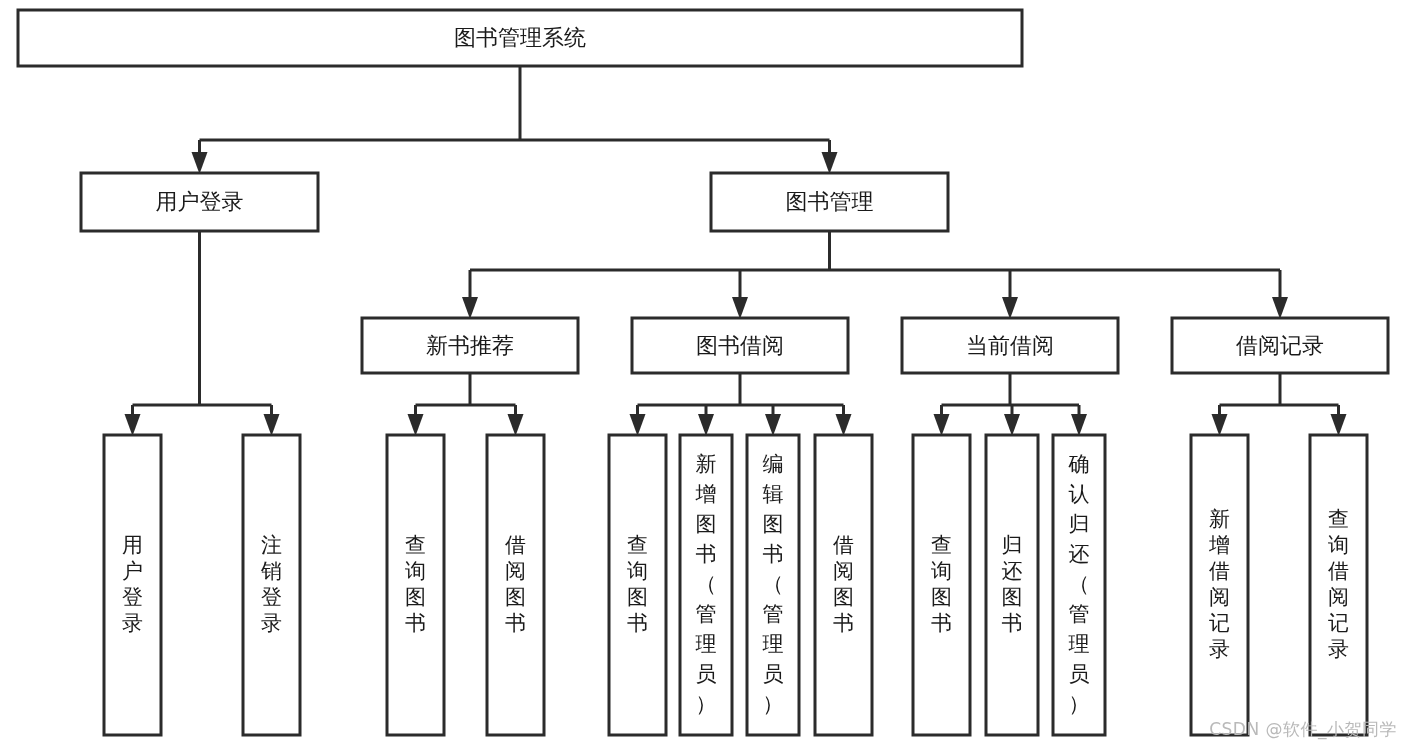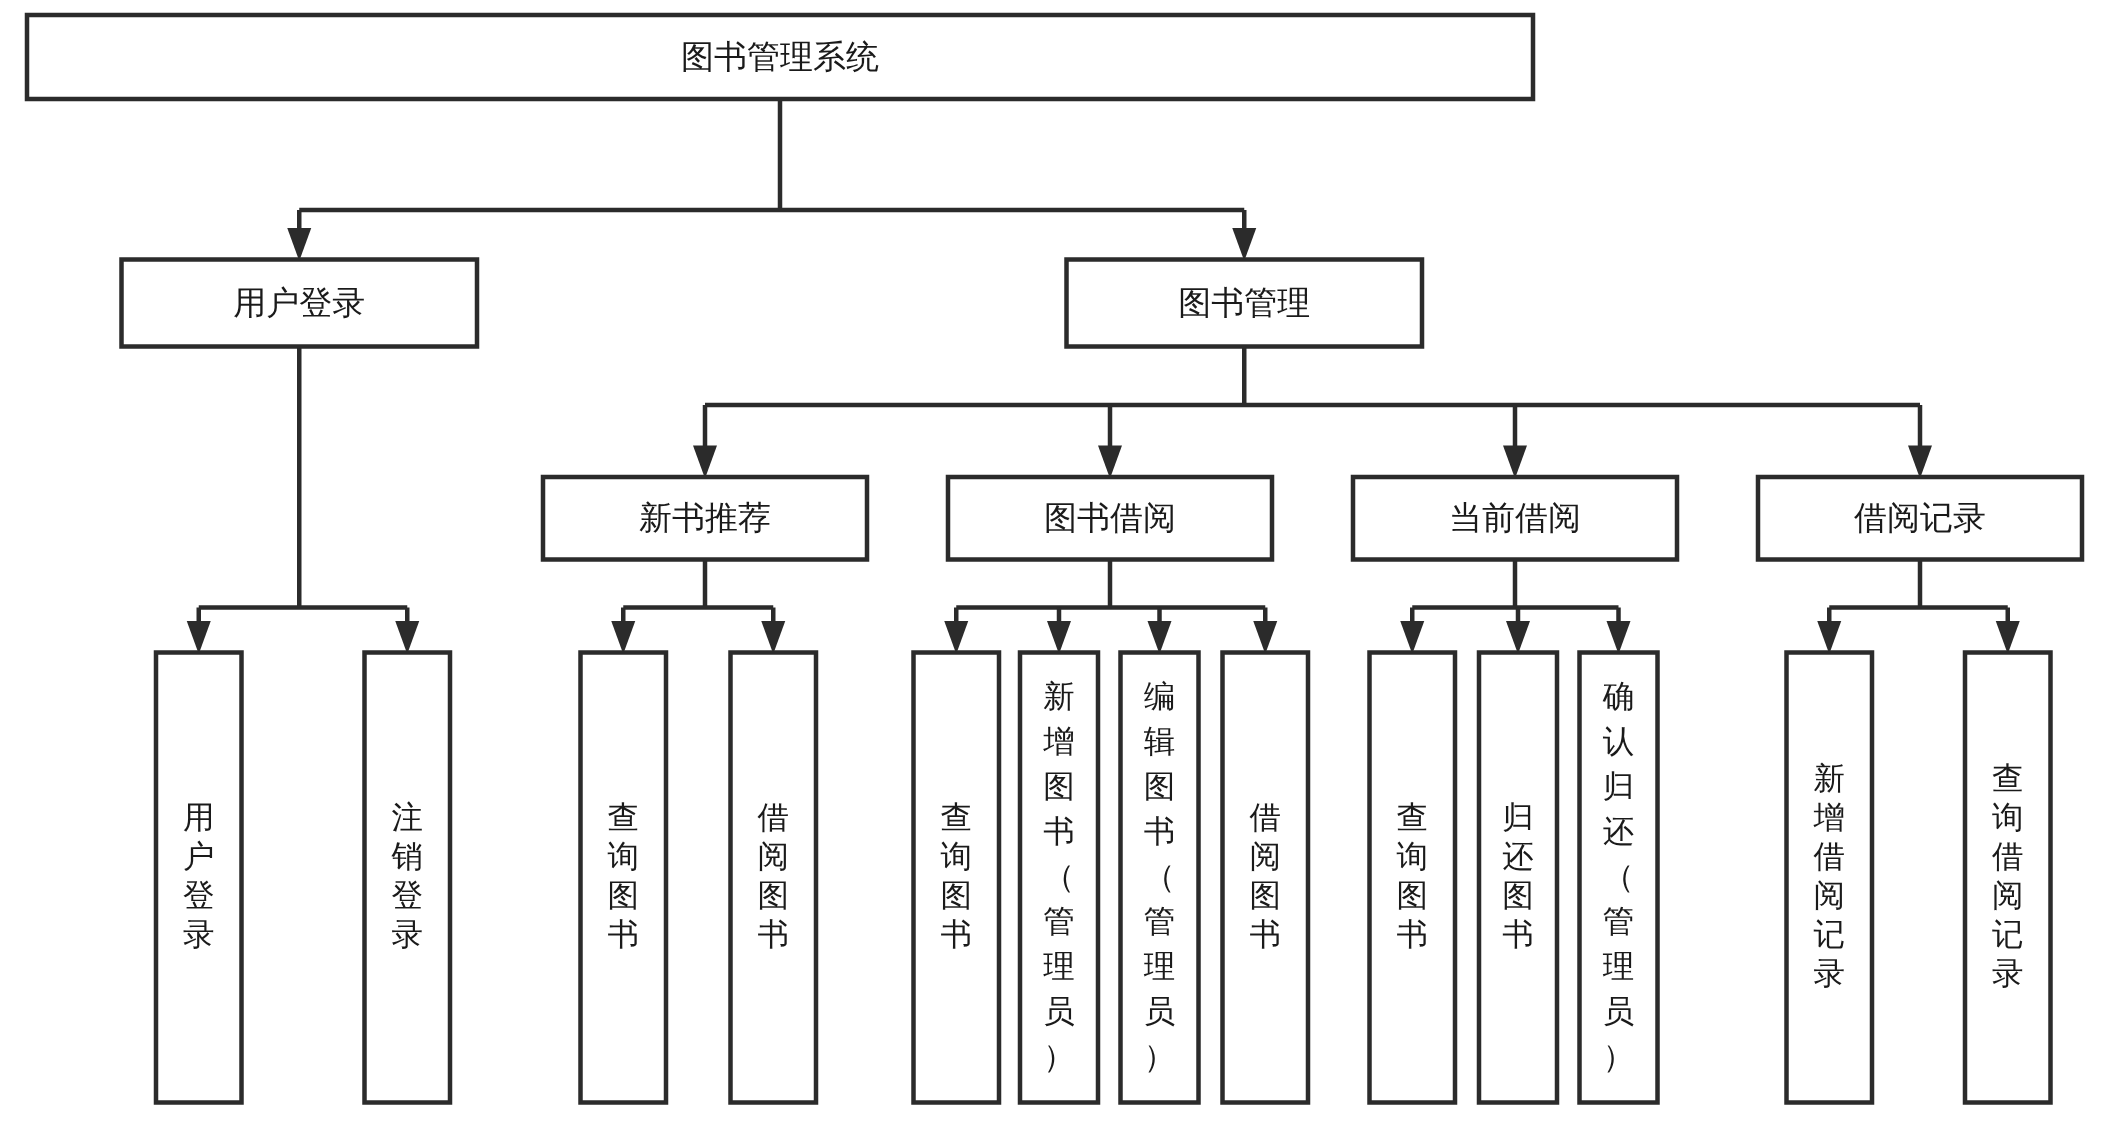--- a/index.html
+++ b/index.html
@@ -213,13 +213,14 @@
         <g>
           <rect x="1191" y="435" width="57" height="300" class="node-box"></rect>
           <text x="1219.5" class="node-label-v"><tspan x="1219.5" y="526">新</tspan><tspan x="1219.5" y="552">增</tspan><tspan x="1219.5" y="578">借</tspan><tspan x="1219.5" y="604">阅</tspan><tspan x="1219.5" y="630">记</tspan><tspan x="1219.5" y="656">录</tspan></text>
         </g>
         <g>
           <rect x="1310" y="435" width="57" height="300" class="node-box"></rect>
           <text x="1338.5" class="node-label-v"><tspan x="1338.5" y="526">查</tspan><tspan x="1338.5" y="552">询</tspan><tspan x="1338.5" y="578">借</tspan><tspan x="1338.5" y="604">阅</tspan><tspan x="1338.5" y="630">记</tspan><tspan x="1338.5" y="656">录</tspan></text>
         </g>
       </g>
   </svg>
+  <div class="watermark">CSDN @软件_小贺同学</div>
 </div>
 
 </body></html>

